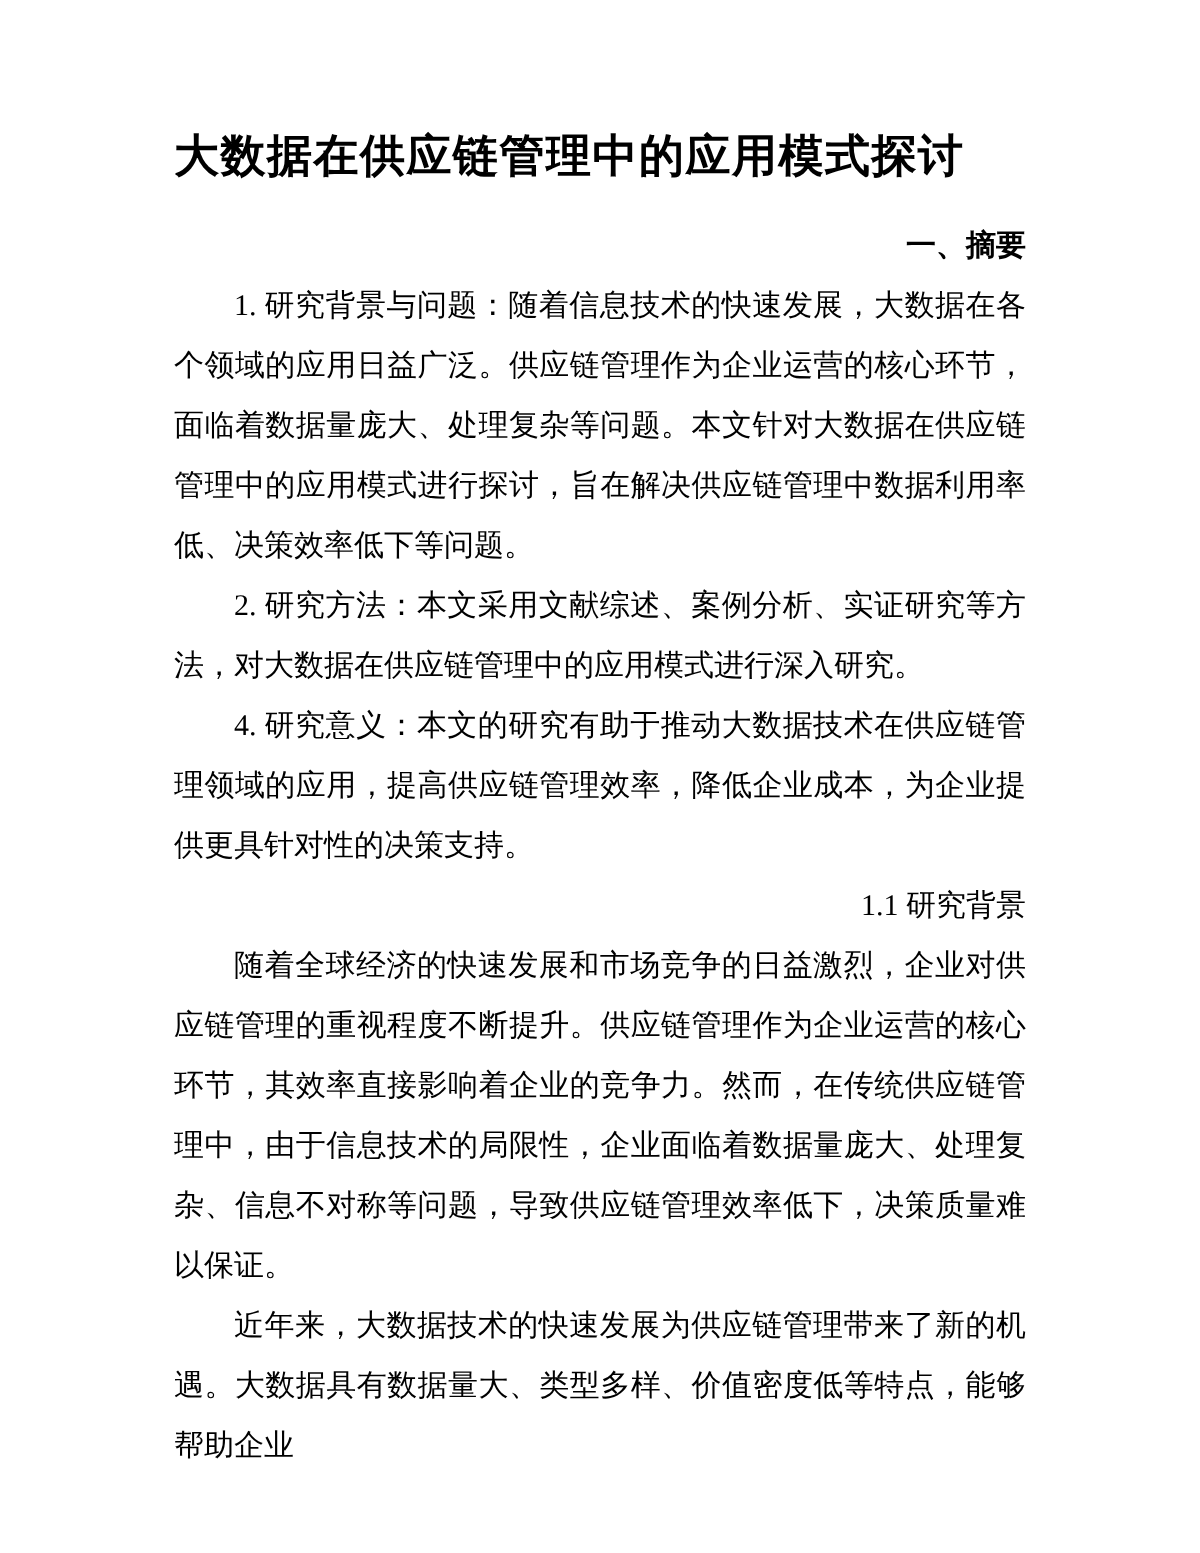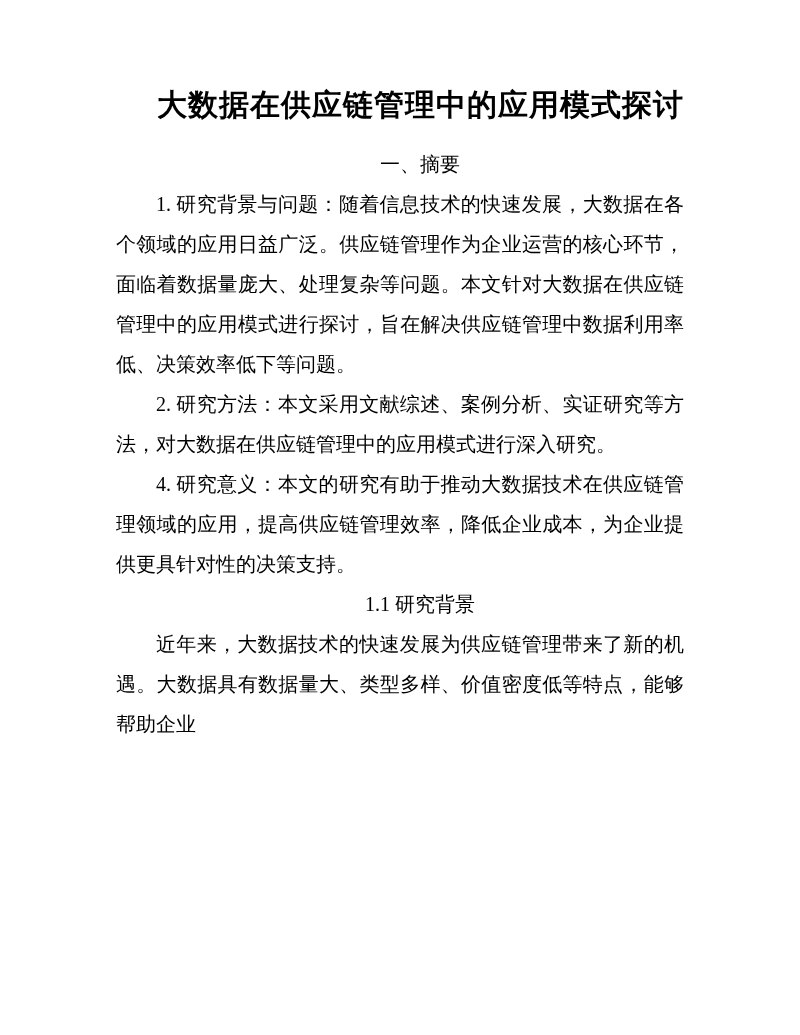--- a/index.html
+++ b/index.html
@@ -15,55 +15,56 @@
     width: 800px;
     min-height: 1035px;
     box-sizing: border-box;
     padding: 86px 116px 30px 116px;
     background: #ffffff;
     overflow: hidden;
   }
   .doc-title {
     font-size: 30px;
     font-weight: bold;
-    text-align: right;
+    text-align: left;
     line-height: 1.25;
     margin: 0 0 20px 0;
     letter-spacing: 1px;
   }
   .block {
     font-size: 20px;
     line-height: 40px;
     margin: 0;
     text-align: justify;
     text-indent: 2em;
     word-break: break-all;
   }
   .block.heading {
-    font-weight: normal;
-    text-align: center;
+    font-weight: bold;
+    text-align: right;
   }
   .block.subheading {
     font-weight: normal;
-    text-align: center;
+    text-align: right;
   }
 </style>
 </head>
 <body>
 
 <div class="page">
   <h1 class="doc-title">大数据在供应链管理中的应用模式探讨</h1>
 
   <h2 class="block heading">一、摘要</h2>
 
   <p class="block paragraph">1. 研究背景与问题：随着信息技术的快速发展，大数据在各个领域的应用日益广泛。供应链管理作为企业运营的核心环节，面临着数据量庞大、处理复杂等问题。本文针对大数据在供应链管理中的应用模式进行探讨，旨在解决供应链管理中数据利用率低、决策效率低下等问题。</p>
 
   <p class="block paragraph">2. 研究方法：本文采用文献综述、案例分析、实证研究等方法，对大数据在供应链管理中的应用模式进行深入研究。</p>
 
   <p class="block paragraph">4. 研究意义：本文的研究有助于推动大数据技术在供应链管理领域的应用，提高供应链管理效率，降低企业成本，为企业提供更具针对性的决策支持。</p>
 
 
 
   <h3 class="block subheading">1.1 研究背景</h3>
 
+  <p class="block paragraph">随着全球经济的快速发展和市场竞争的日益激烈，企业对供应链管理的重视程度不断提升。供应链管理作为企业运营的核心环节，其效率直接影响着企业的竞争力。然而，在传统供应链管理中，由于信息技术的局限性，企业面临着数据量庞大、处理复杂、信息不对称等问题，导致供应链管理效率低下，决策质量难以保证。</p>
 
   <p class="block paragraph">近年来，大数据技术的快速发展为供应链管理带来了新的机遇。大数据具有数据量大、类型多样、价值密度低等特点，能够帮助企业</p>
 </div>
 
 </body></html>

